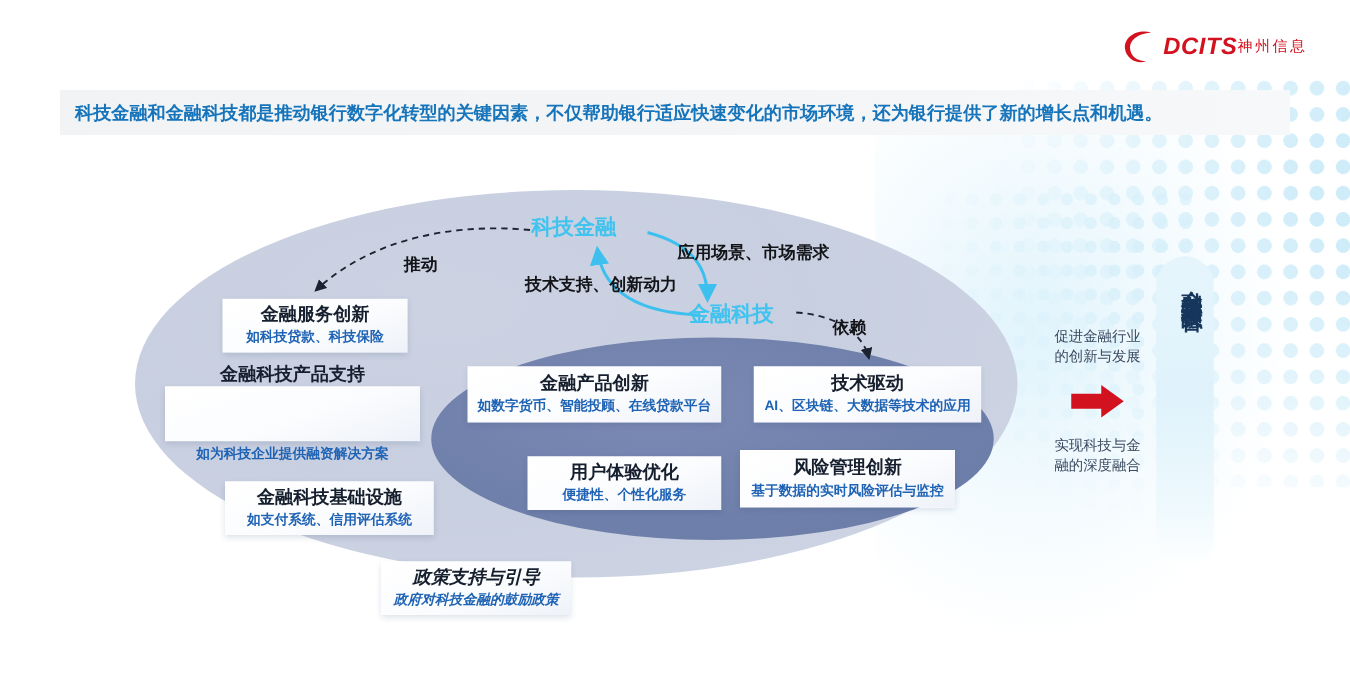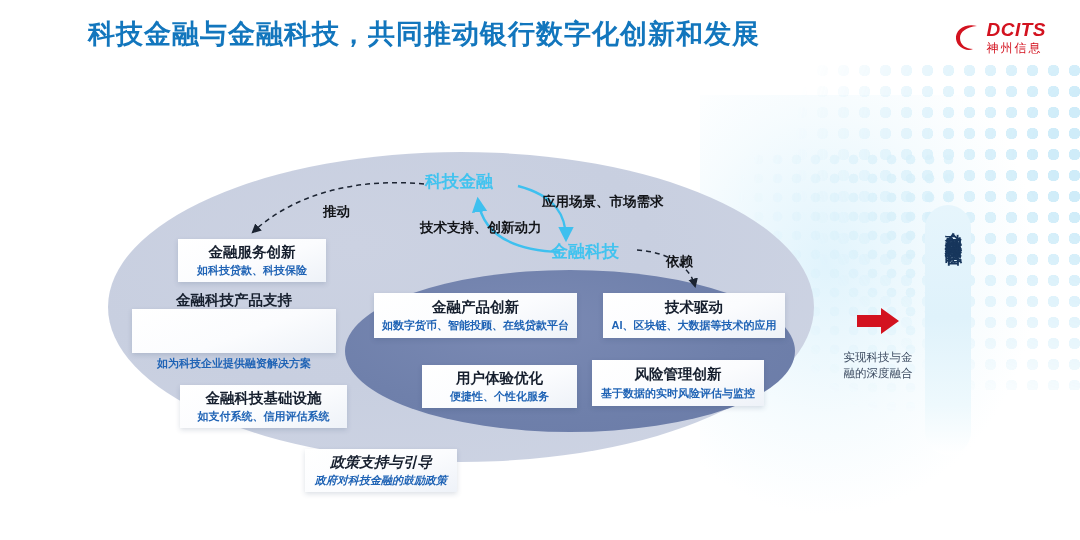--- a/index.html
+++ b/index.html
@@ -36,21 +36,21 @@
   }
 
   
   .title{
     position:absolute;left:88px;top:16px;
     font-size:27px;font-weight:bold;color:#1276bd;letter-spacing:1px;
     white-space:nowrap;
   }
   .logo{position:absolute;right:34px;top:16px;height:42px;display:flex;align-items:center;gap:6px;}
   .logo-mark{width:28px;height:30px;position:relative;}
-  .logo-txt{display:flex;flex-direction:column;line-height:1;}
+  .logo-txt{display:flex;flex-direction:row;line-height:1;}
   .logo-en{font-size:19px;font-weight:bold;color:#d3121f;font-style:italic;letter-spacing:.5px;}
   .logo-cn{font-size:12px;font-weight:normal;color:#d3121f;letter-spacing:2px;margin-top:3px;}
 
   .subbar{
     position:absolute;left:48px;top:72px;width:984px;height:36px;
     background:linear-gradient(90deg,#f2f3f5 0%,#f4f5f6 60%,#f7f8f9 100%);
     display:flex;align-items:center;
   }
   .subbar span{
     font-size:14.5px;font-weight:bold;color:#1674bb;padding-left:12px;white-space:nowrap;
@@ -104,35 +104,37 @@
 </style>
 </head>
 <body>
 
 <div id="slide">
 
   <div class="bg-swoosh"></div>
   <div class="bg-dots"></div>
   <div class="bg-dots2"></div>
 
-  <div class="title">科技金融与金融科技，共同推动银行数字化创新和发展</div>
 
   <div class="logo">
     <span class="logo-mark">
       <svg width="28" height="30" viewBox="0 0 28 30">
         <path d="M24 4 C12 1 2 8 3 17 C4 25 13 30 20 27 C13 27 7 23 7 16 C7 10 13 5 24 4 Z" fill="#d3121f"></path>
         <path d="M22 7 C15 7 11 11 11 16 C11 20 14 23 18 23 C14 21 13 18 14 14 C15 11 18 9 22 7 Z" fill="#ffffff"></path>
       </svg>
     </span>
     <span class="logo-txt">
       <span class="logo-en">DCITS</span>
       <span class="logo-cn">神州信息</span>
     </span>
   </div>
 
+  <div class="subbar">
+    <span>科技金融和金融科技都是推动银行数字化转型的关键因素，不仅帮助银行适应快速变化的市场环境，还为银行提供了新的增长点和机遇。</span>
+  </div>
 
   <div class="ellipse-outer"></div>
   <div class="ellipse-inner"></div>
 
   <div class="card" style="left:178px;top:239px;width:148px;height:43px;">
     <span class="t">金融服务创新</span>
     <span class="s">如科技贷款、科技保险</span>
   </div>
   <div class="card" style="left:132px;top:309px;width:204px;height:44px;gap:44px;">
     <span class="t">金融科技产品支持</span>
@@ -186,20 +188,24 @@
   <div class="lbl lbl-cyan" style="left:425px;top:170px;">科技金融</div>
   <div class="lbl lbl-cyan" style="left:551px;top:240px;">金融科技</div>
   <div class="lbl lbl-dark" style="left:323px;top:203px;">推动</div>
   <div class="lbl lbl-dark" style="left:420px;top:219px;">技术支持、创新动力</div>
   <div class="lbl lbl-dark" style="left:542px;top:193px;">应用场景、市场需求</div>
   <div class="lbl lbl-dark" style="left:666px;top:253px;">依赖</div>
 
   <div class="pill"></div>
   <div class="pill-text">金融创新与科技融合</div>
 
+  <div class="side-note" style="left:839px;top:263px;">
+      <div>促进金融行业</div>
+      <div>的创新与发展</div>
+    </div>
 
   <div class="red-arrow">
     <svg width="46" height="30" viewBox="0 0 46 30">
       <path d="M2,9 L26,9 L26,2 L44,15 L26,28 L26,21 L2,21 Z" fill="#d3121f"></path>
     </svg>
   </div>
 
   <div class="side-note" style="left:839px;top:350px;">
       <div>实现科技与金</div>
       <div>融的深度融合</div>

